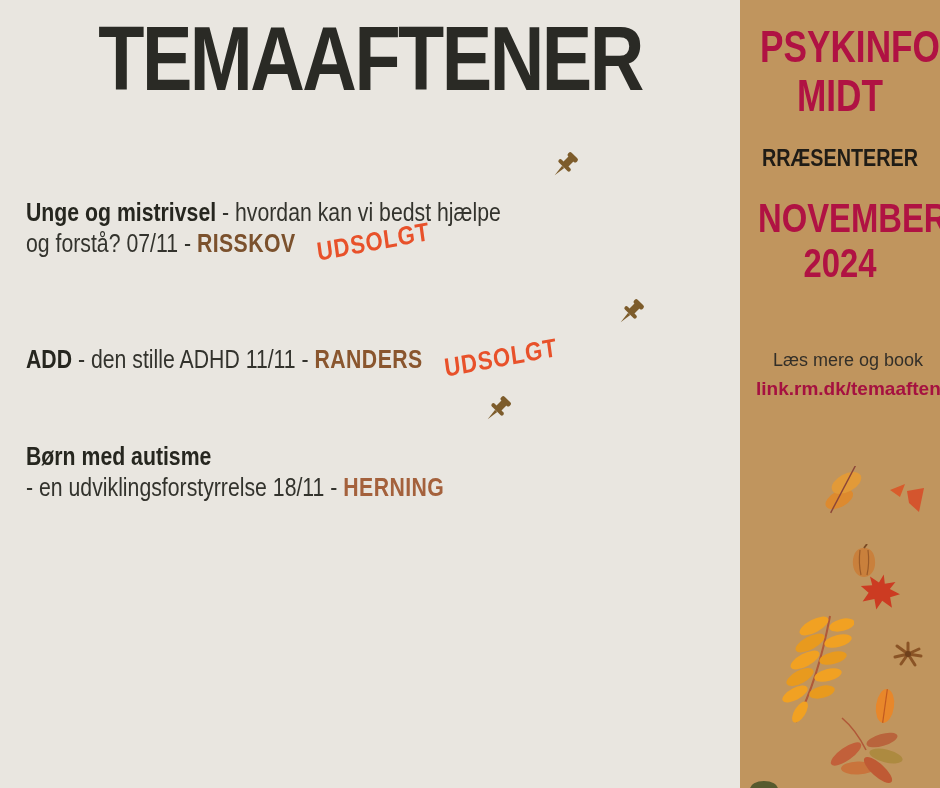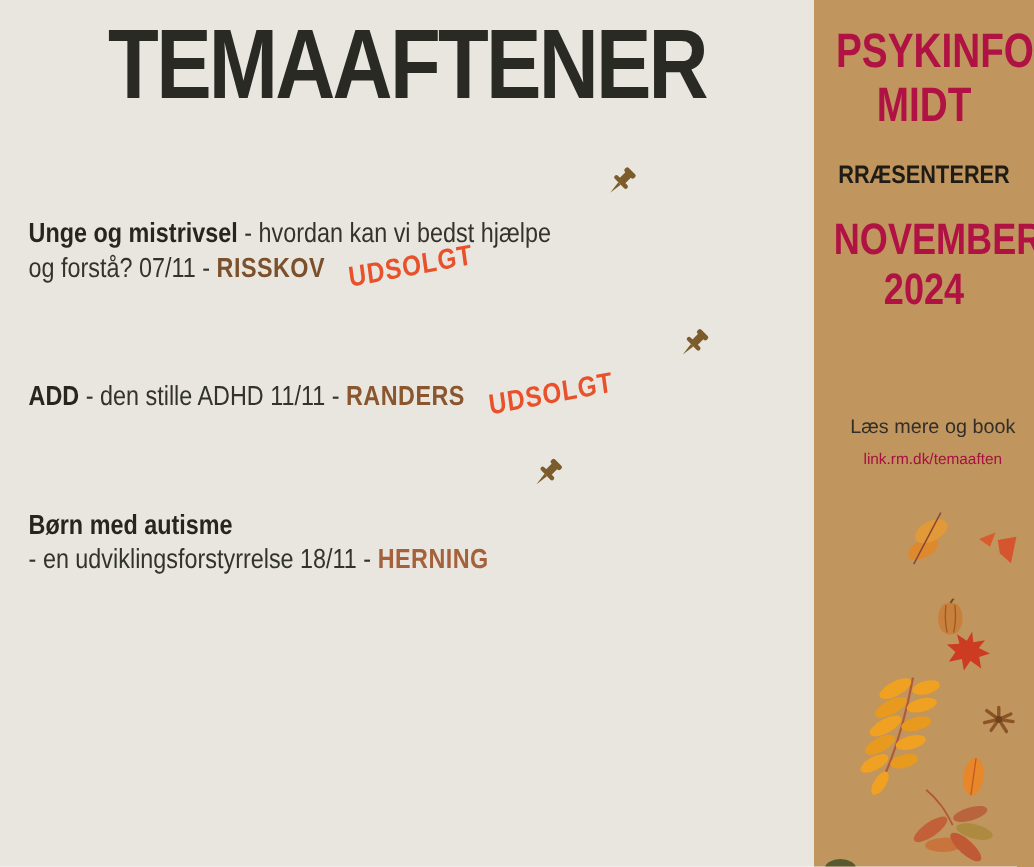--- a/index.html
+++ b/index.html
@@ -80,29 +80,29 @@
     white-space:nowrap;
   }
   .month{
     margin-top:24px;
     font-size:40px;line-height:45px;font-weight:800;
     color:var(--crimson);
     transform:scaleX(0.82);transform-origin:50% 0;
     white-space:nowrap;
   }
   .cta{
-    margin-top:88px;
+    margin-top:60px;
     font-size:18px;line-height:28px;
     color:var(--sidebar-dark-text);
     font-weight:500;
     padding-left:16px;
   }
   .link{
     margin-top:1px;
-    font-size:14px;font-weight:400;
+    font-size:19px;font-weight:700;
     color:var(--link-text);
     white-space:nowrap;
   }
   .leaves{position:absolute;inset:0;pointer-events:none;}
   .leaf{position:absolute;}
 </style>
 </head>
 <body>
 
 <div class="poster">
@@ -133,21 +133,21 @@
           <rect x="15.5" y="7" width="7" height="9"></rect>
           <rect x="11" y="15" width="16" height="4" rx="2"></rect>
           <path d="M17.5 19 L20.5 19 L19 31 Z"></path>
         </g>
       </svg>
       <div class="event-text">
         <div><span class="event-title">ADD</span><span> - den stille ADHD 11/11 - </span><span class="loc" style="color: rgb(138, 86, 46);">RANDERS</span><span class="sold">UDSOLGT</span></div>
       </div>
     </div>
 
-    <div class="event" style="top:417px">
+    <div class="event" style="top:396px">
       <svg class="pin" viewBox="0 0 38 38">
         <g transform="rotate(45 19 15)" fill="var(--pin)">
           <rect x="13" y="3" width="12" height="5" rx="2"></rect>
           <rect x="15.5" y="7" width="7" height="9"></rect>
           <rect x="11" y="15" width="16" height="4" rx="2"></rect>
           <path d="M17.5 19 L20.5 19 L19 31 Z"></path>
         </g>
       </svg>
       <div class="event-text">
         <div><span class="event-title">Børn med autisme</span></div>

